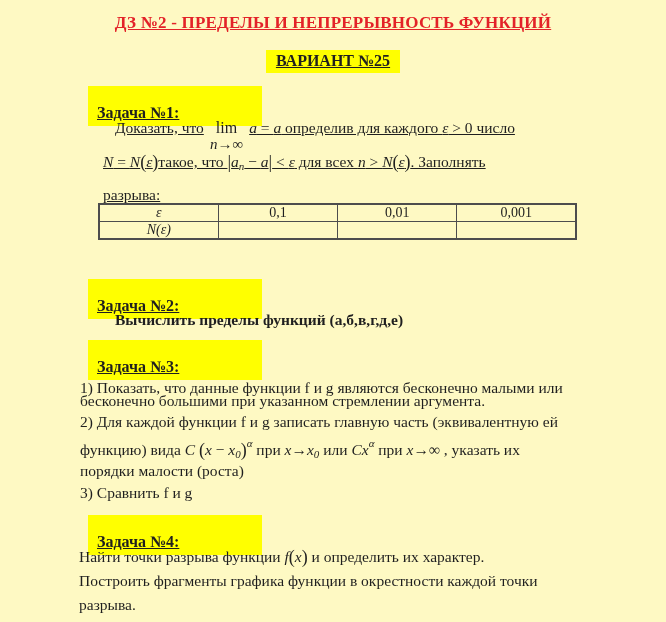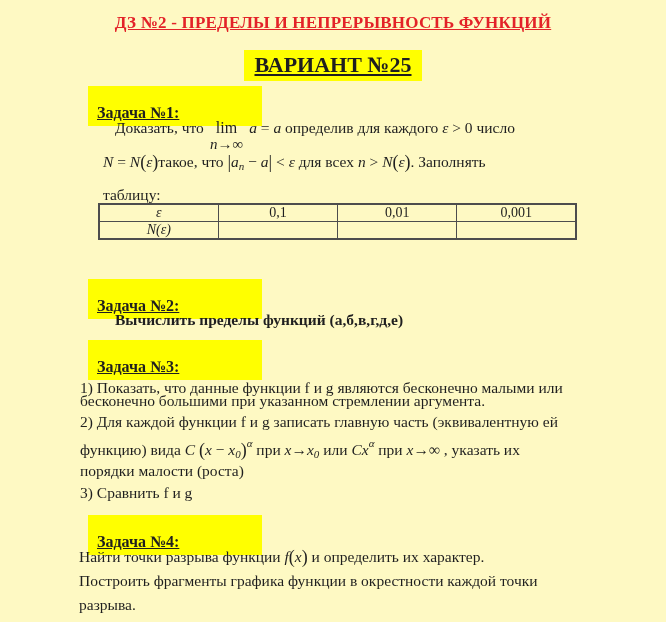--- a/index.html
+++ b/index.html
@@ -15,33 +15,33 @@
   .title {
     position:absolute; top:13px; left:0; width:100%;
     text-align:center; font-size:17px; font-weight:bold;
     color:var(--red); letter-spacing:0.2px;
   }
   .title-text { text-decoration:underline; }
 
   .variant-row { position:absolute; top:50px; left:0; width:100%; text-align:center; }
   .variant {
     display:inline-block; background:var(--yellow);
-    font-weight:bold; font-size:22px; padding:2px 10px 3px;
+    font-weight:bold; font-size:16px; padding:2px 10px 3px;
     text-decoration:underline;
   }
 
   .task-h {
     position:absolute; left:88px; width:174px;
     background:var(--yellow); font-weight:bold; font-size:16px;
     padding:18px 9px 4px;
   }
   .hu { text-decoration:underline; }
   .h1 { top:86px; } .h2 { top:279px; } .h3 { top:340px; } .h4 { top:515px; }
 
-  .para1 { position:absolute; top:117px; left:103px; width:520px; font-size:15.5px; line-height:21px; }
+  .para1 { position:absolute; top:117px; left:103px; width:520px; font-size:15.5px; line-height:21px;text-decoration:underline; }
   .p1l1 { padding-left:12px; white-space:nowrap; }
   .p1l2 { margin-top:13px; white-space:nowrap; }
   .p1l3 { margin-top:7px; }
 
   .limwrap { display:inline-block; position:relative; margin:0 12px; }
   .limtext { font-size:16px; }
   .limunder { position:absolute; left:50%; top:17px; transform:translateX(-50%); white-space:nowrap; font-size:15px; }
 
   .eps-table {
     position:absolute; top:203px; left:98px; width:479px;
@@ -84,21 +84,21 @@
 
   <div class="task-h h1">
     <span class="hu">Задача №1:</span>
   </div>
 
   <div class="para1">
     <div class="p1l1">
       <span><span>Доказать, что</span></span><span class="limwrap"><span class="limtext">lim</span><span class="limunder"><span class="seg-m">n</span><span>→∞</span></span></span><span><span class="seg-m">a</span><span> = </span><span class="seg-m">a</span><span> определив для каждого </span><span class="seg-m">ε</span><span> &gt; 0 число</span></span>
     </div>
     <div class="p1l2"><span class="seg-m">N</span><span> = </span><span class="seg-m">N</span><span class="seg-big">(</span><span class="seg-m">ε</span><span class="seg-big">)</span><span>такое, что </span><span class="seg-big">|</span><span class="seg-m">a</span><span class="seg-sb">n</span><span> − </span><span class="seg-m">a</span><span class="seg-big">|</span><span> &lt; </span><span class="seg-m">ε</span><span> для всех </span><span class="seg-m">n</span><span> &gt; </span><span class="seg-m">N</span><span class="seg-big">(</span><span class="seg-m">ε</span><span class="seg-big">)</span><span>. Заполнять</span></div>
-    <div class="p1l3">таблицу:</div>
+    <div class="p1l3">разрыва:</div>
   </div>
 
   <table class="eps-table">
     <tbody>
       <tr>
         <td>ε</td>
         <td>0,1</td>
         <td>0,01</td>
         <td>0,001</td>
       </tr>

